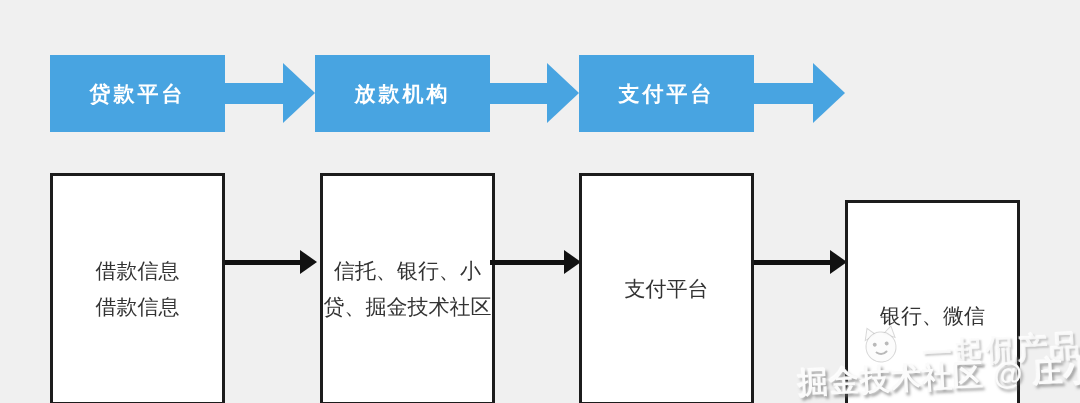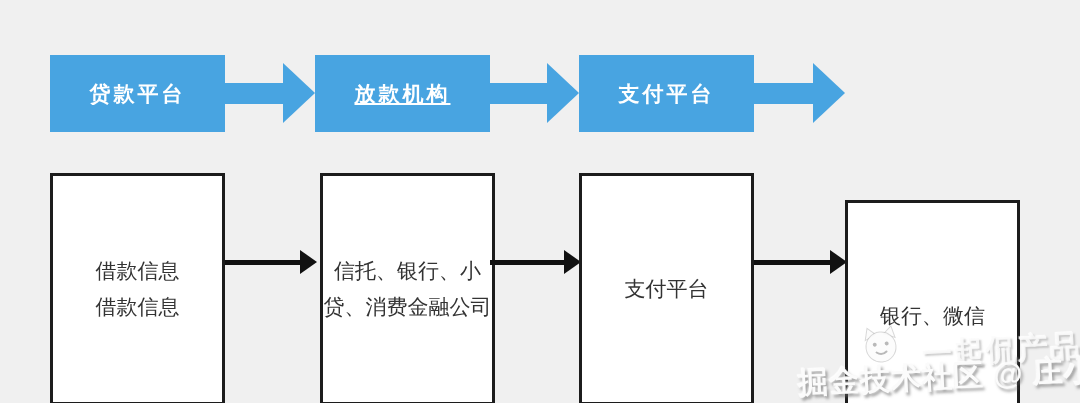--- a/index.html
+++ b/index.html
@@ -22,21 +22,21 @@
     background: #48a4e1;
     color: #ffffff;
     display: flex;
     align-items: center;
     justify-content: center;
     font-size: 21px;
     font-weight: 600;
     letter-spacing: 3px;
   }
   .blue-box.c1 { left: 50px; }
-  .blue-box.c2 { left: 315px; text-decoration: underline; }
+  .blue-box.c2 { left: 315px; }
   .blue-box.c3 { left: 579px; }
   .blue-box.c4 { left: 845px; }
 
   
   .blue-arrow { position: absolute; top: 55px; height: 77px; }
   .blue-arrow.a1 { left: 225px; width: 90px; }
   .blue-arrow.a2 { left: 490px; width: 89px; }
   .blue-arrow.a3 { left: 754px; width: 91px; }
   .blue-arrow .shaft {
     position: absolute;
@@ -154,21 +154,21 @@
   <div class="white-box c1">
     <span class="ln">借款信息</span>
     <span class="ln">借款信息</span>
   </div>
   <div class="black-arrow a1">
     <div class="line"></div>
     <div class="head"></div>
   </div>
   <div class="white-box c2">
     <span class="ln">信托、银行、小</span>
-    <span class="ln">贷、消费金融公司</span>
+    <span class="ln">贷、掘金技术社区</span>
   </div>
   <div class="black-arrow a2">
     <div class="line"></div>
     <div class="head"></div>
   </div>
   <div class="white-box c3">
     <span class="ln">支付平台</span>
   </div>
   <div class="black-arrow a3">
     <div class="line"></div>

